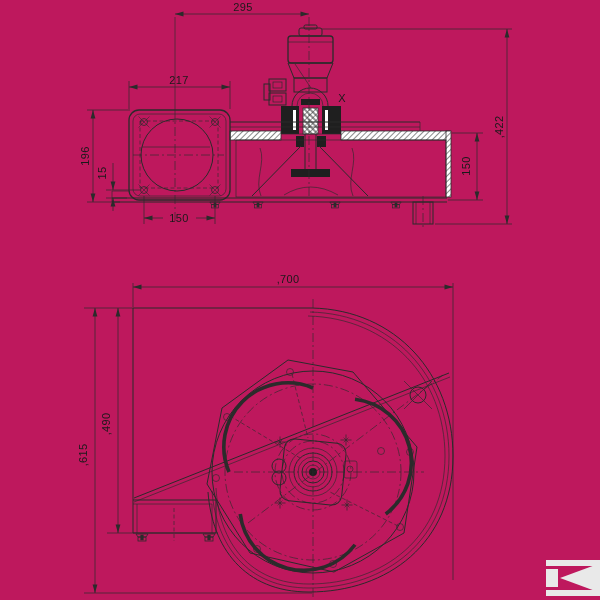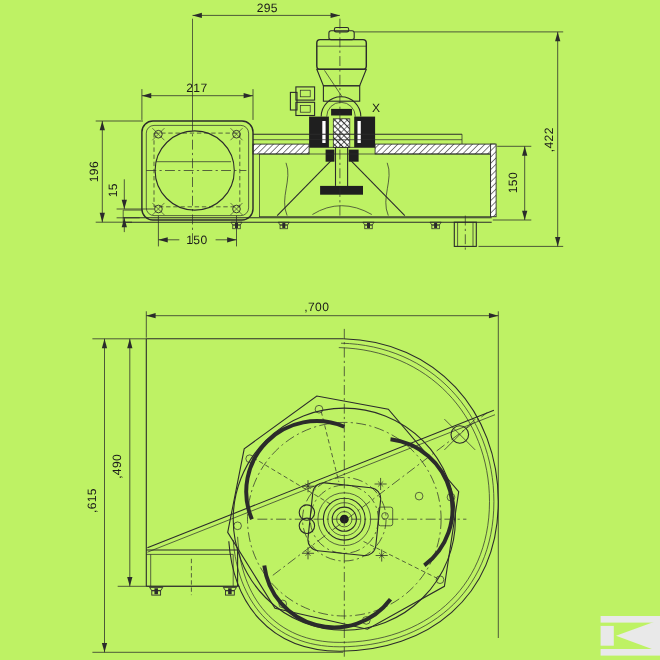--- a/index.html
+++ b/index.html
@@ -1,16 +1,16 @@
 <!DOCTYPE html>
 <html><head>
 <meta charset="utf-8">
 <style>
   html,body{margin:0;padding:0;background:#ffffff;}
-  .stage{position:relative;width:600px;height:600px;background:#bef264;overflow:hidden;
+  .stage{position:relative;width:600px;height:600px;background:#be185d;overflow:hidden;
          font-family:"Liberation Sans",sans-serif;}
   svg{display:block}
   svg .ln{stroke:#2b2b2b;fill:none;stroke-width:1;}
   svg .md{stroke:#2b2b2b;fill:none;stroke-width:1.3;}
   svg .thin{stroke:#2b2b2b;fill:none;stroke-width:0.65;}
   svg .cl{stroke:#2b2b2b;fill:none;stroke-width:0.65;stroke-dasharray:9 3 2 3;}
   svg .hid{stroke:#2b2b2b;fill:none;stroke-width:0.65;stroke-dasharray:4 2.5;}
   svg .blk{fill:#1f1f1f;stroke:none;}
   svg .wht{fill:#ffffff;stroke:none;}
   svg .dim{stroke:#2b2b2b;fill:none;stroke-width:0.7;}

